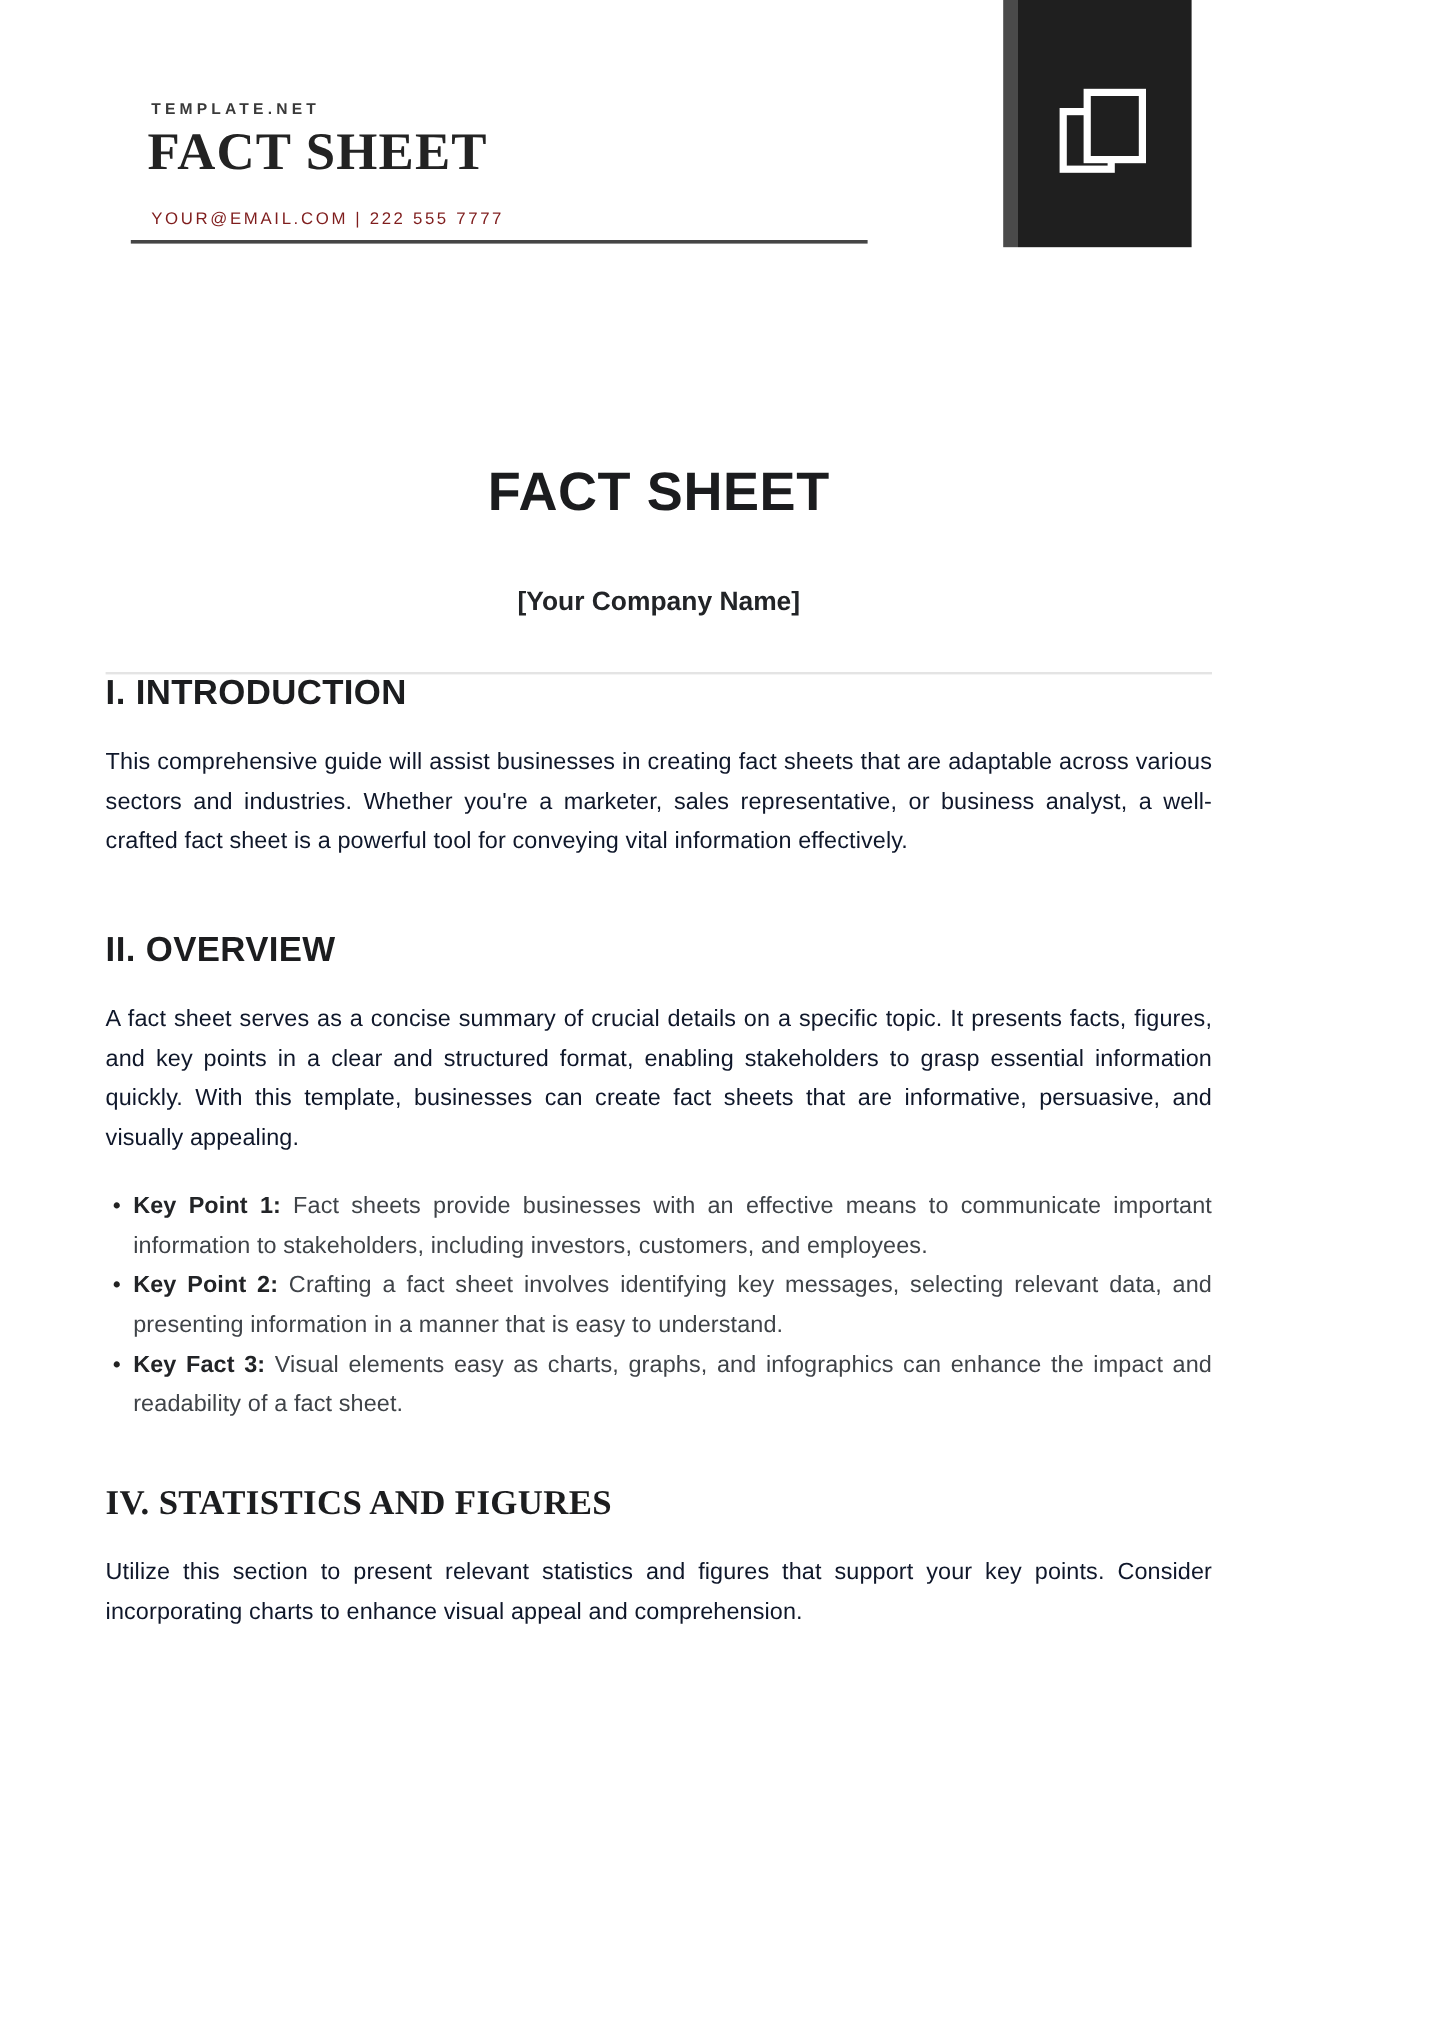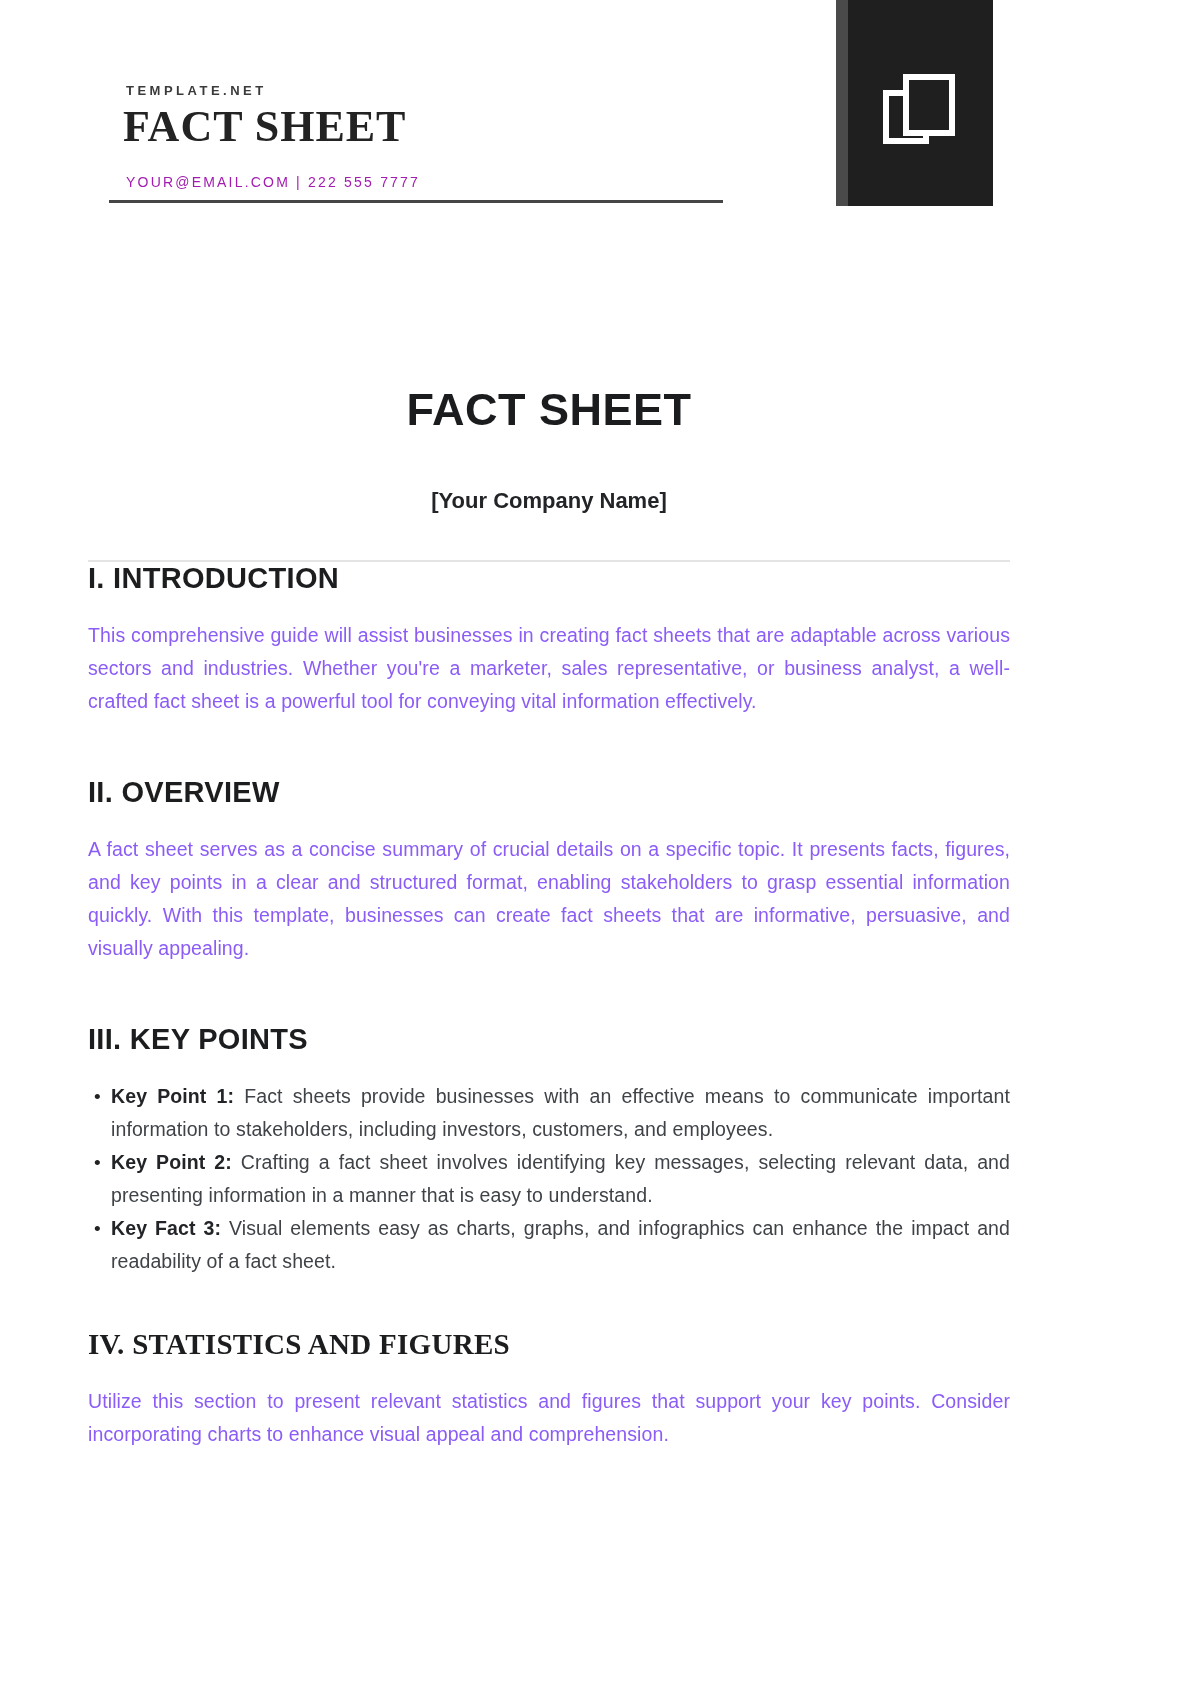--- a/index.html
+++ b/index.html
@@ -43,21 +43,21 @@
     line-height: 1.1;
     letter-spacing: 1px;
     color: #232323;
   }
   .contact-line {
     position: absolute;
     left: 126px;
     top: 174px;
     font-size: 14px;
     letter-spacing: 2.2px;
-    color: #a21caf;
+    color: #7f1d1d;
   }
   .header-rule {
     position: absolute;
     left: 109px;
     top: 200px;
     width: 614px;
     height: 3px;
     background: #454545;
   }
   .logo-box {
@@ -108,21 +108,21 @@
   .s1 .section-heading { }
   .s2 .section-heading { margin-top: 58px; }
   .s3 .section-heading { margin-top: 58px; }
   .s4 .section-heading { margin-top: 50px; font-family: Liberation Serif, serif; }
 
   .body-text {
     margin-top: 24px;
     font-size: 19.5px;
     line-height: 33px;
     letter-spacing: 0.1px;
-    color: #8b5cf6;
+    color: #0f172a;
     text-align: justify;
     text-justify: inter-word;
   }
 
   .kp-list {
     margin-top: 24px;
     list-style: none;
   }
   .kp-item {
     position: relative;
@@ -175,21 +175,20 @@
       <h2 class="section-heading">I. INTRODUCTION</h2>
       <p class="body-text">This comprehensive guide will assist businesses in creating fact sheets that are adaptable across various sectors and industries. Whether you're a marketer, sales representative, or business analyst, a well-crafted fact sheet is a powerful tool for conveying vital information effectively.</p>
     </section>
 
     <section class="s2">
       <h2 class="section-heading">II. OVERVIEW</h2>
       <p class="body-text">A fact sheet serves as a concise summary of crucial details on a specific topic. It presents facts, figures, and key points in a clear and structured format, enabling stakeholders to grasp essential information quickly. With this template, businesses can create fact sheets that are informative, persuasive, and visually appealing.</p>
     </section>
 
     <section class="s3">
-      <h2 class="section-heading">III. KEY POINTS</h2>
       <ul class="kp-list">
         <li class="kp-item">
           <span class="kp-label">Key Point 1:</span>
           <span class="kp-text">Fact sheets provide businesses with an effective means to communicate important information to stakeholders, including investors, customers, and employees.</span>
         </li>
         <li class="kp-item">
           <span class="kp-label">Key Point 2:</span>
           <span class="kp-text">Crafting a fact sheet involves identifying key messages, selecting relevant data, and presenting information in a manner that is easy to understand.</span>
         </li>
         <li class="kp-item">

